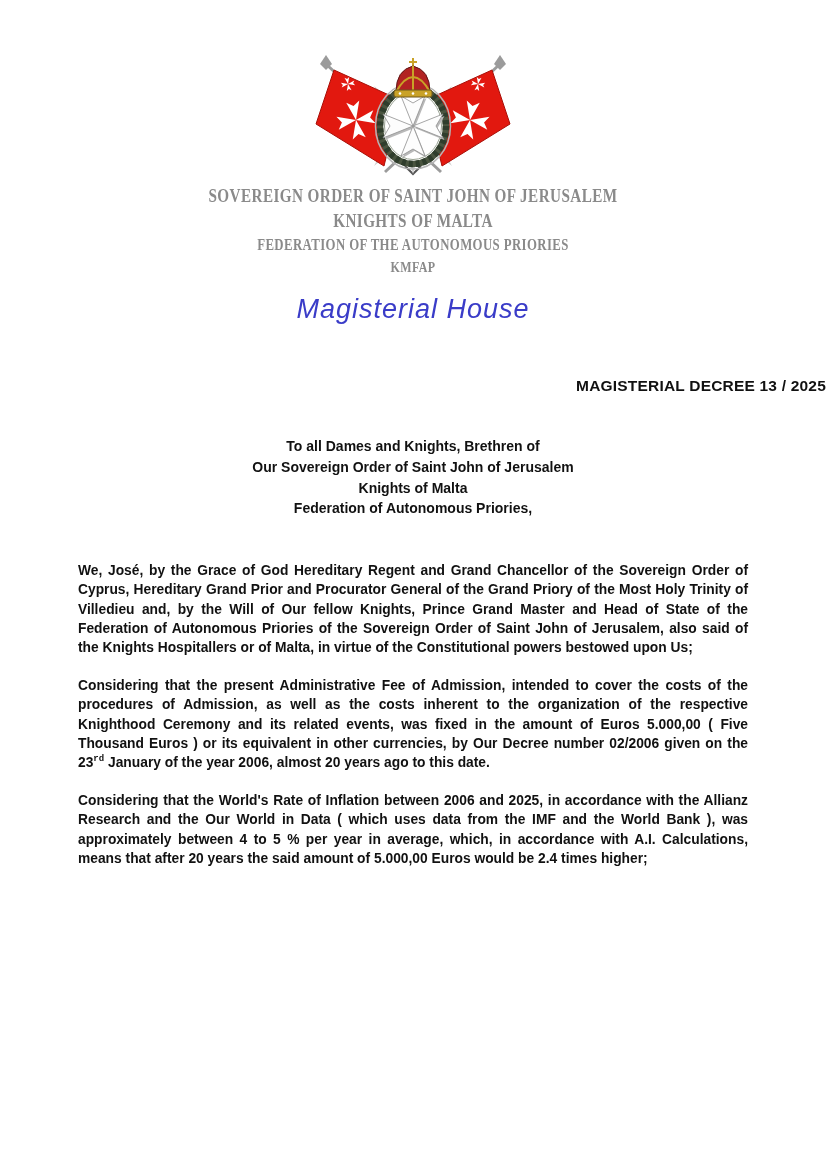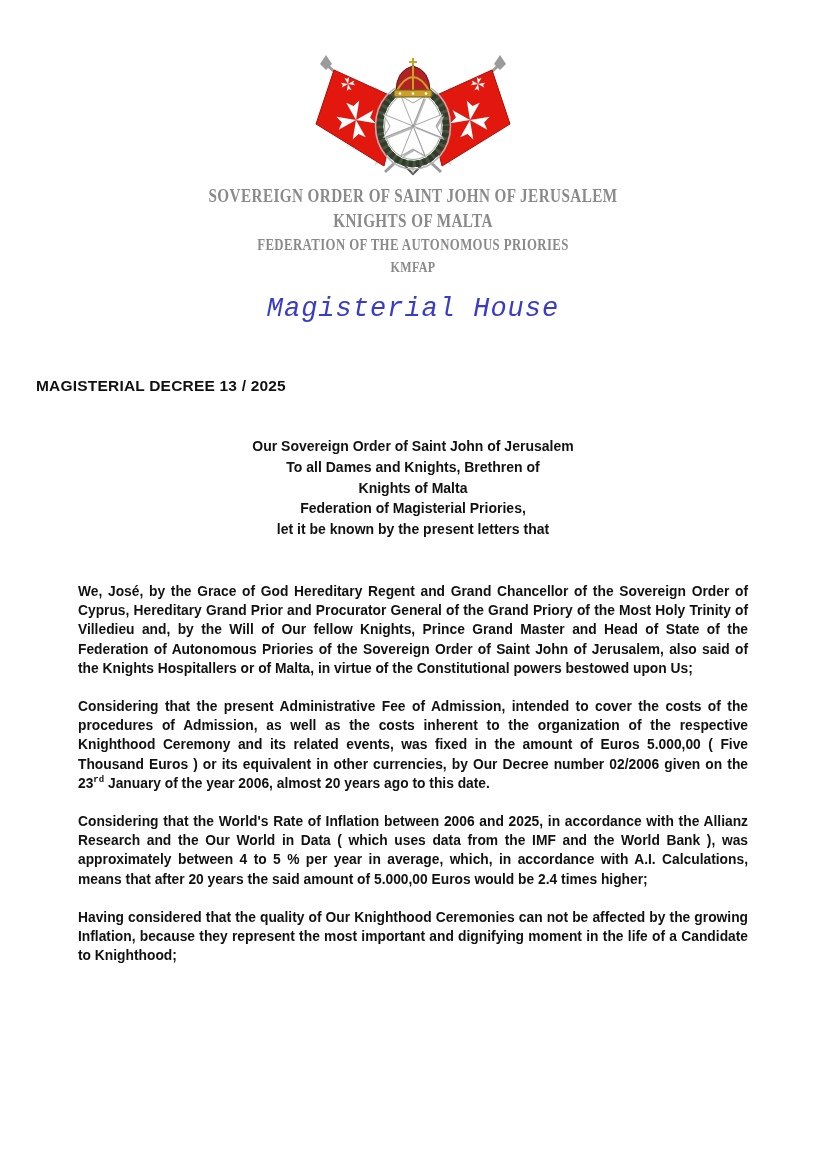--- a/index.html
+++ b/index.html
@@ -50,37 +50,36 @@
   }
   .org-line-1 { font-size: 19px; line-height: 24px; }
   .org-line-2 { font-size: 19px; line-height: 25px; }
   .org-line-3 { font-size: 16px; line-height: 23px; }
   .org-line-4 { font-size: 15px; line-height: 23px; }
 
   
   .script-line {
     margin-top: 14px;
     text-align: center;
-    font-family: Liberation Mono, monospace;
+    font-family: Liberation Sans, sans-serif;
     font-style: italic;
     font-size: 27px;
     line-height: 32px;
     letter-spacing: 1px;
     color: var(--script_blue, #3a3cc8);
   }
 
   
   .decree-title {
     margin-top: 52px;
-    text-align: left;
+    text-align: right;
     font-size: 15.5px;
     line-height: 18px;
     font-weight: 700;
     letter-spacing: 0.2px;
-    padding-left: 36px;
   }
 
   
   .address {
     margin-top: 41px;
     text-align: center;
     font-size: 14px;
     line-height: 20.8px;
     font-weight: 700;
   }
@@ -174,27 +173,25 @@
     <div class="org-line org-line-2">KNIGHTS OF MALTA</div>
     <div class="org-line org-line-3">FEDERATION OF THE AUTONOMOUS PRIORIES</div>
     <div class="org-line org-line-4">KMFAP</div>
   </div>
 
   <div class="script-line">Magisterial House</div>
 
   <div class="decree-title">MAGISTERIAL DECREE 13 / 2025</div>
 
   <div class="address">
+    <div>To all Dames and Knights, Brethren of</div>
     <div>Our Sovereign Order of Saint John of Jerusalem</div>
-    <div>To all Dames and Knights, Brethren of</div>
     <div>Knights of Malta</div>
-    <div>Federation of Magisterial Priories,</div>
-    <div>let it be known by the present letters that</div>
+    <div>Federation of Autonomous Priories,</div>
   </div>
 
   <div class="body">
     <p>We, José, by the Grace of God Hereditary Regent and Grand Chancellor of the Sovereign Order of Cyprus, Hereditary Grand Prior and Procurator General of the Grand Priory of the Most Holy Trinity of Villedieu and, by the Will of Our fellow Knights, Prince Grand Master and Head of State of the Federation of Autonomous Priories of the Sovereign Order of Saint John of Jerusalem, also said of the Knights Hospitallers or of Malta, in virtue of the Constitutional powers bestowed upon Us;</p>
     <p><span>Considering that the present Administrative Fee of Admission, intended to cover the costs of the procedures of Admission, as well as the costs inherent to the organization of the respective Knighthood Ceremony and its related events, was fixed in the amount of Euros 5.000,00 ( Five Thousand Euros ) or its equivalent in other currencies, by Our Decree number 02/2006 given on the 23</span><sup>rd</sup><span> January of the year 2006, almost 20 years ago to this date.</span></p>
     <p>Considering that the World's Rate of Inflation between 2006 and 2025, in accordance with the Allianz Research and the Our World in Data ( which uses data from the IMF and the World Bank ), was approximately between 4 to 5 % per year in average, which, in accordance with A.I. Calculations, means that after 20 years the said amount of 5.000,00 Euros would be 2.4 times higher;</p>
-    <p>Having considered that the quality of Our Knighthood Ceremonies can not be affected by the growing Inflation, because they represent the most important and dignifying moment in the life of a Candidate to Knighthood;</p>
   </div>
 
 </div>
 
 </body></html>

